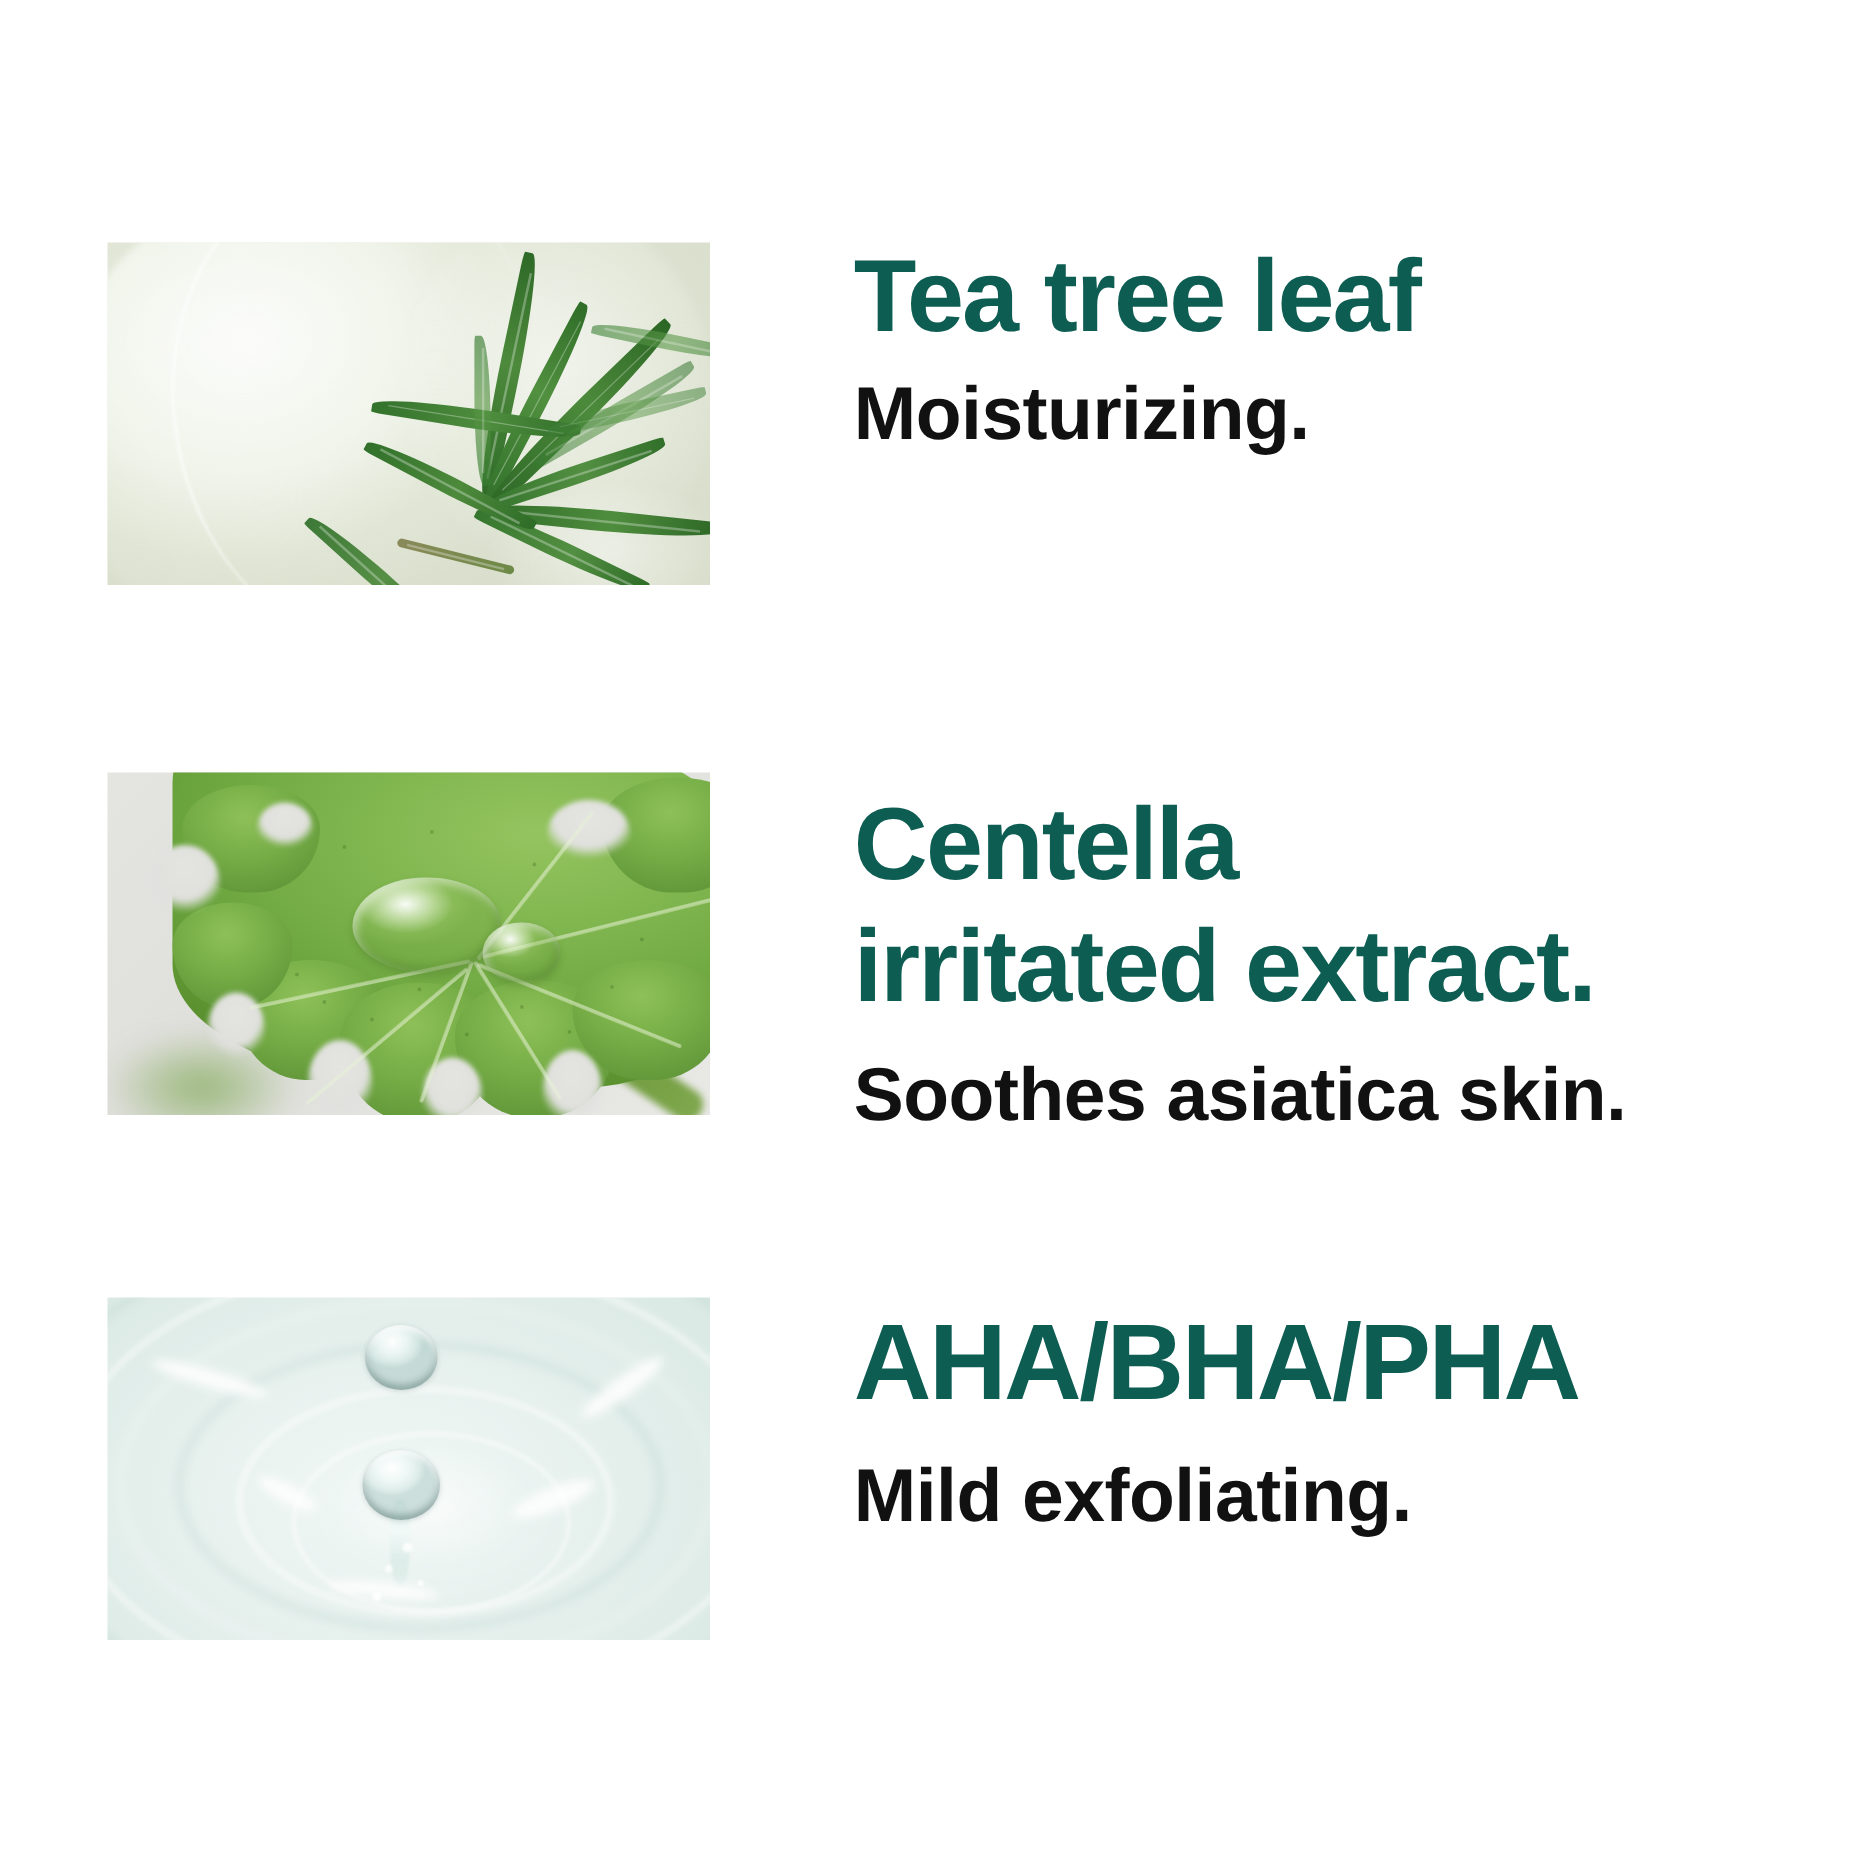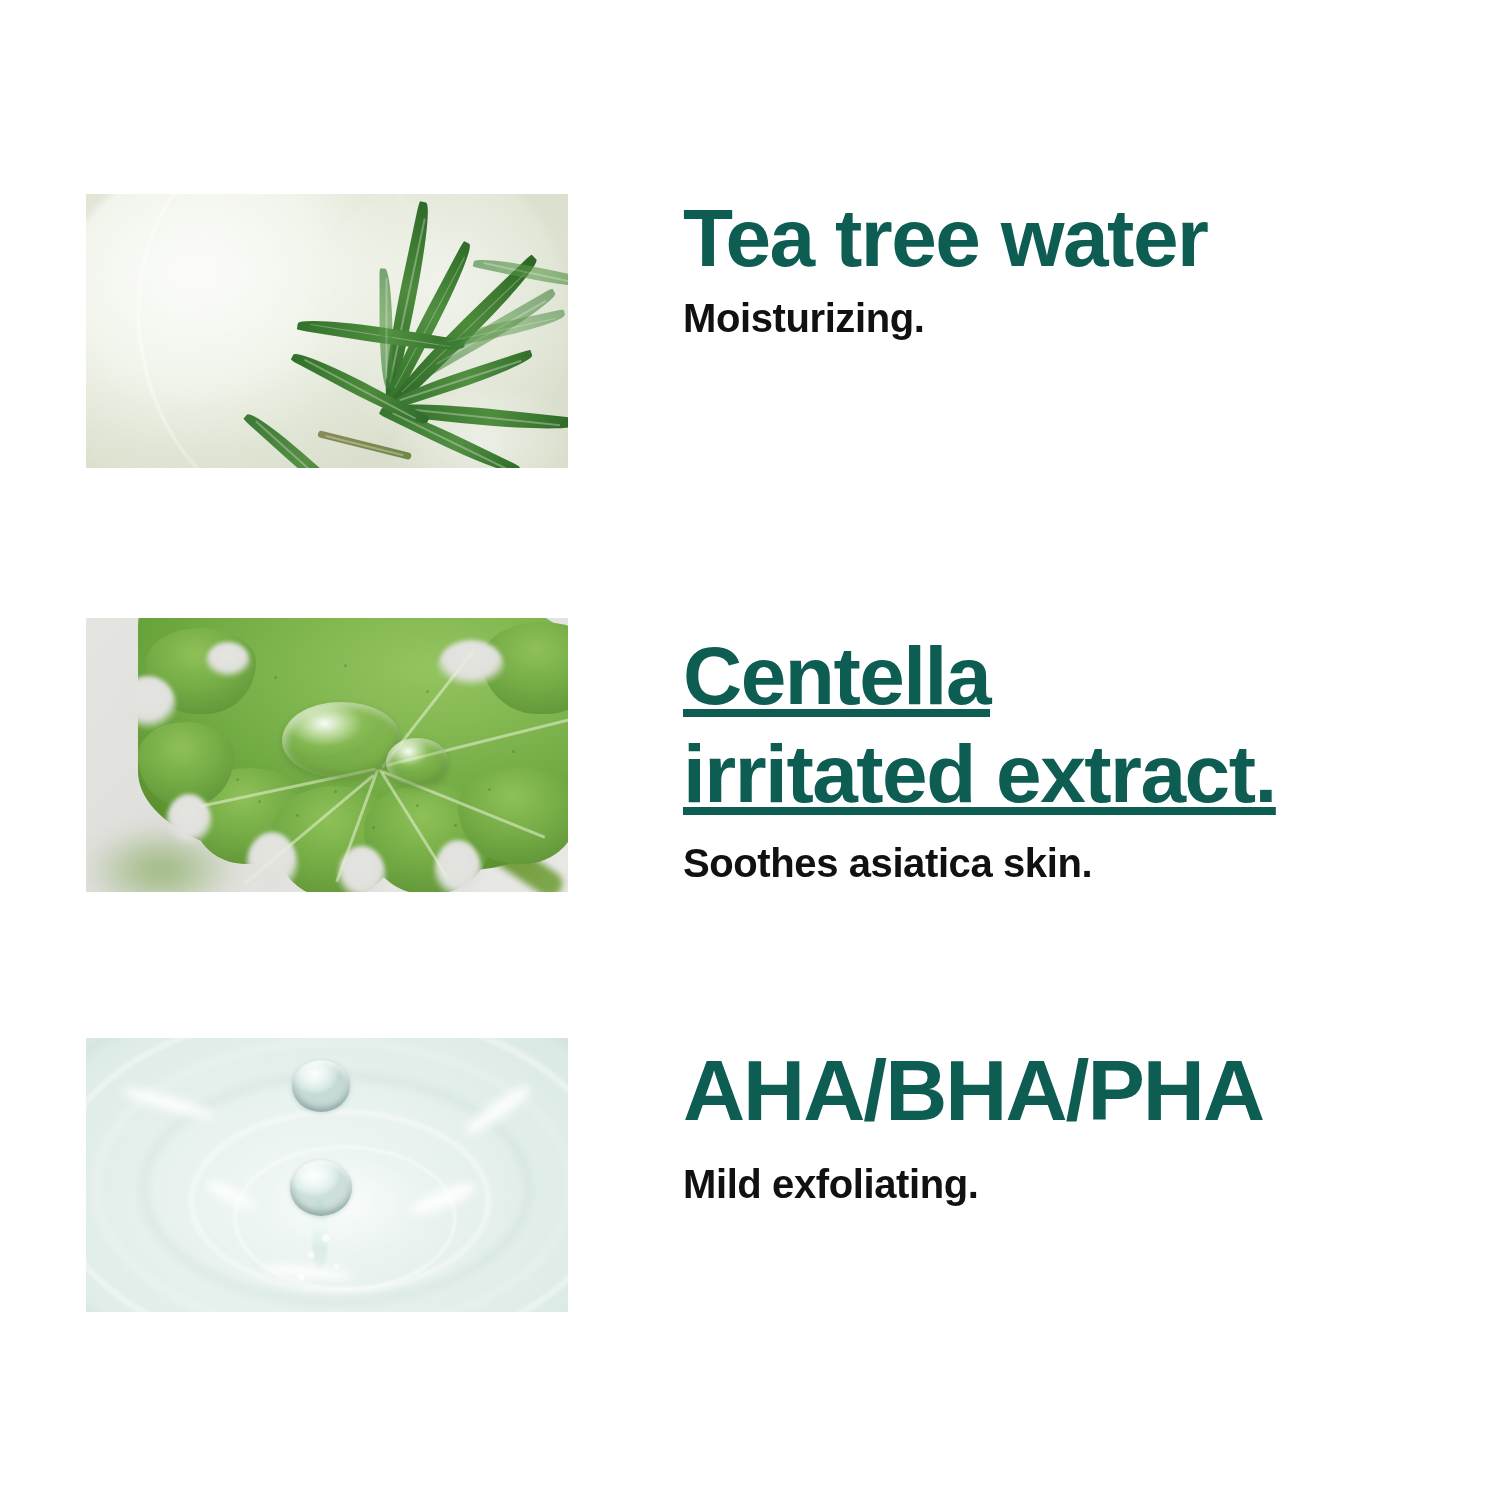--- a/index.html
+++ b/index.html
@@ -68,31 +68,31 @@
     letter-spacing: 0.2px;
     margin-left: 14px;
     vertical-align: 2px;
   }
 
   .subline {
     margin: 0;
     color: #111111;
     font-family: "Liberation Sans", sans-serif;
     font-weight: bold;
-    font-size: 40px;
+    font-size: 60px;
     letter-spacing: -0.4px;
     white-space: nowrap;
   }
 
   
   .feature-1 .headline { padding-top: 4px; }
   .feature-1 .subline  { padding-top: 18px; }
 
   
-  .feature-2 .headline { padding-top: 18px; text-decoration: underline; }
+  .feature-2 .headline { padding-top: 18px; }
   .feature-2 .subline  { padding-top: 26px; }
 
   
   .feature-3 .headline { padding-top: 10px; font-size: 86px; letter-spacing: -2px;}
   .feature-3 .subline  { padding-top: 30px; }
 
   
   .img-teatree {
     background:
       radial-gradient(120% 90% at 18% 30%, #e7ebdf 0%, #dfe4d4 45%, #d7ddc9 100%);
@@ -350,21 +350,21 @@
                   transform:rotate(-90deg); opacity:.65;"></div>
       <div class="leaf" style="left:388px; top:60px; width:120px; height:13px;
                   background:linear-gradient(90deg,#3d8136,#5d9a4a 55%,#3a7e33);
                   transform:rotate(12deg); opacity:.6;"></div>
       <div class="leaf" style="left:232px; top:236px; width:96px; height:7px; border-radius:4px;
                   background:linear-gradient(90deg,#8a8a5a,#6d8a46);
                   transform:rotate(14deg);"></div>
     </div>
 
     <div class="text-col">
-      <h2 class="headline">Tea tree water</h2>
+      <h2 class="headline">Tea tree leaf</h2>
       <p class="subline">Moisturizing.</p>
     </div>
   </div>
 
   <div class="feature feature-2">
 
     <div class="thumb img-centella">
       <div class="ct-bokeh"></div>
       <div class="ct-stem"></div>
 

